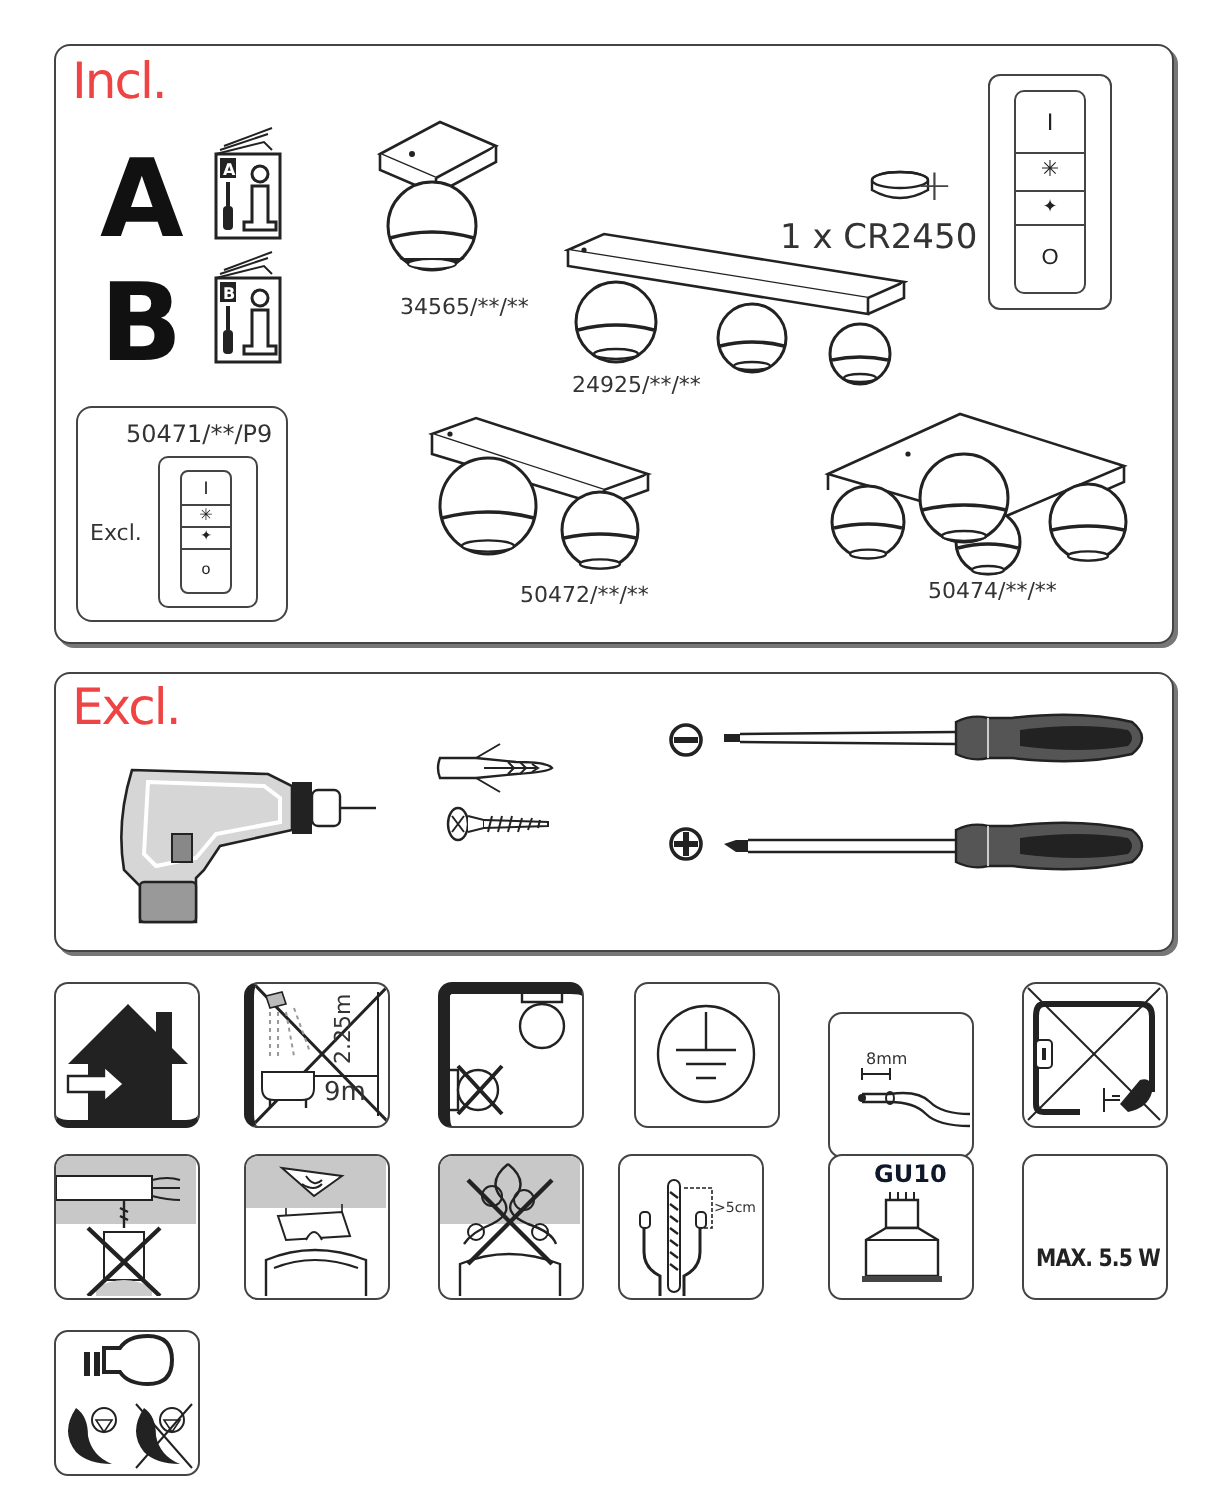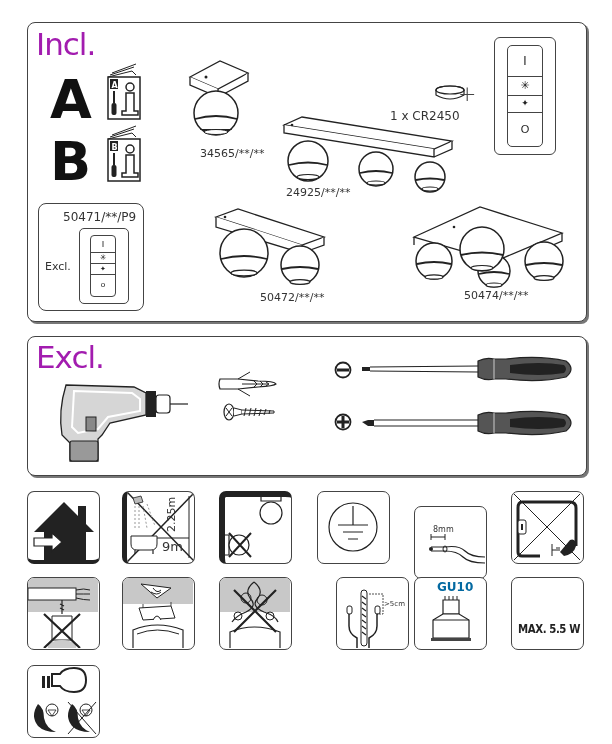--- a/index.html
+++ b/index.html
@@ -1,20 +1,20 @@
 <!DOCTYPE html>
 <html><head>
 <meta charset="utf-8">
 <style>
   html,body{margin:0;padding:0;background:#fff;}
   body{width:612px;height:744px;position:relative;overflow:hidden;font-family:"Liberation Sans",sans-serif;color:#222;}
   .box{position:absolute;border:1.5px solid #444;border-radius:8px;box-sizing:border-box;background:#fff;}
   .box.shadow{box-shadow:2px 2px 0 #777;}
   .abs{position:absolute;}
-  .hdr{position:absolute;font-family:"DejaVu Sans",sans-serif;font-size:31px;letter-spacing:-1px;color:#a21caf;}
+  .hdr{position:absolute;font-family:"DejaVu Sans",sans-serif;font-size:25px;letter-spacing:-1px;color:#ef4444;}
   .bigletter{position:absolute;font-family:"DejaVu Sans",sans-serif;font-weight:bold;font-size:54px;color:#111;line-height:1;}
   .label{position:absolute;font-family:"DejaVu Sans",sans-serif;font-size:11px;color:#333;white-space:nowrap;}
   .icon{position:absolute;width:73px;height:73px;border:1.5px solid #444;border-radius:7px;box-sizing:border-box;overflow:hidden;background:#fff;}
   svg{display:block;}
 </style>
 </head>
 <body>
 
 <div class="box shadow" style="left:27px;top:22px;width:560px;height:300px;">
   <div class="hdr" style="left:8px;top:3px;">Incl.</div>
@@ -67,21 +67,21 @@
     <path d="M14 70 Q30 78 46 70" fill="#222" stroke="#222" stroke-width="1"></path>
     <ellipse cx="30" cy="73" rx="12" ry="2.5" fill="#fff" stroke="#222" stroke-width="1"></ellipse>
   </svg>
   <div class="label" style="left:172px;top:124px;">34565/**/**</div>
 
   <svg class="abs" style="left:406px;top:62px;" width="32" height="16" viewBox="0 0 32 16">
     <ellipse cx="16" cy="5" rx="14" ry="4" fill="#fff" stroke="#222" stroke-width="1.2"></ellipse>
     <path d="M2 5 v5 Q16 18 30 10 v-5" fill="#fff" stroke="#222" stroke-width="1.2"></path>
     <ellipse cx="16" cy="5" rx="14" ry="4" fill="none" stroke="#222" stroke-width="1.2"></ellipse>
   </svg>
-  <div class="label" style="left:362px;top:86px;font-size:12px;">1 x CR2450</div>
+  <div class="label" style="left:362px;top:86px;font-size:17px;">1 x CR2450</div>
   <div class="label" style="left:430px;top:58px;font-size:22px;font-weight:lighter;color:#444;">+</div>
 
   <div class="box" style="left:466px;top:14px;width:62px;height:118px;border-width:1.2px;border-radius:6px;">
     <div class="box" style="left:12px;top:7px;width:36px;height:102px;border-width:1.2px;border-radius:5px;">
       <div class="abs" style="left:0;top:0;width:34px;height:30px;text-align:center;line-height:30px;font-size:12px;border-bottom:1px solid #444;">I</div>
       <div class="abs" style="left:0;top:30px;width:34px;height:19px;text-align:center;line-height:19px;font-size:11px;border-bottom:1px solid #444;">✳</div>
       <div class="abs" style="left:0;top:49px;width:34px;height:17px;text-align:center;line-height:17px;font-size:9px;border-bottom:1px solid #444;">✦</div>
       <div class="abs" style="left:0;top:66px;width:34px;height:34px;text-align:center;line-height:34px;font-size:11px;">O</div>
     </div>
   </div>
@@ -286,34 +286,34 @@
     <path d="M34 4 q-10 8 -4 16 q8 8 -4 14 q-10 4 -14 10 M34 4 q10 8 4 16 q-8 8 6 14 q12 4 14 10" fill="none" stroke="#222" stroke-width="1.2"></path>
     <circle cx="26" cy="20" r="5" fill="none" stroke="#222" stroke-width="1"></circle>
     <circle cx="42" cy="22" r="5" fill="none" stroke="#222" stroke-width="1"></circle>
     <circle cx="18" cy="38" r="4" fill="none" stroke="#222" stroke-width="1"></circle>
     <circle cx="50" cy="38" r="4" fill="none" stroke="#222" stroke-width="1"></circle>
     <path d="M10 54 q24 -10 50 0 v18 h-50 z" fill="#fff" stroke="#222" stroke-width="1.2"></path>
     <path d="M14 12 L56 54 M56 12 L14 54" stroke="#222" stroke-width="2.2"></path>
   </svg>
 </div>
 
-<div class="icon" style="left:336px;top:577px;">
+<div class="icon" style="left:309px;top:577px;">
   <svg width="70" height="70" viewBox="0 0 70 70">
     <rect x="24" y="12" width="6" height="56" rx="3" fill="#fff" stroke="#222" stroke-width="1"></rect>
     <path d="M25 18 l4 3 M25 24 l4 3 M25 30 l4 3 M25 36 l4 3 M25 42 l4 3 M25 48 l4 3 M25 54 l4 3" stroke="#222" stroke-width="1.2"></path>
     <path d="M12 34 v14 q0 8 8 12 v10 M40 34 v14 q0 8 -8 12 v10" fill="none" stroke="#222" stroke-width="1.5"></path>
     <rect x="10" y="28" width="5" height="8" rx="2" fill="#fff" stroke="#222" stroke-width="1"></rect>
     <rect x="38" y="28" width="5" height="8" rx="2" fill="#fff" stroke="#222" stroke-width="1"></rect>
     <path d="M32 16 h14 v20 h-6" fill="none" stroke="#222" stroke-width="0.8" stroke-dasharray="2 1"></path>
   </svg>
   <div class="label" style="left:47px;top:22px;font-size:7px;">&gt;5cm</div>
 </div>
 
 <div class="icon" style="left:414px;top:577px;">
-  <div class="label" style="left:22px;top:2px;font-size:12px;font-weight:bold;color:#0369a1;">GU10</div>
+  <div class="label" style="left:22px;top:2px;font-size:12px;font-weight:bold;color:#0f172a;">GU10</div>
   <svg width="70" height="70" viewBox="0 0 70 70">
     <path d="M30 18 v4 M34 18 v4 M38 18 v4 M42 18 v4" stroke="#222" stroke-width="1"></path>
     <path d="M28 22 h16 v14 h-16 z" fill="#fff" stroke="#222" stroke-width="1.2"></path>
     <path d="M28 36 l-10 6 v18 h36 v-18 l-10 -6 z" fill="#fff" stroke="#222" stroke-width="1.2"></path>
     <line x1="18" y1="42" x2="54" y2="42" stroke="#222" stroke-width="1"></line>
     <rect x="16" y="60" width="40" height="3" fill="#444"></rect>
   </svg>
 </div>
 
 <div class="icon" style="left:511px;top:577px;">

